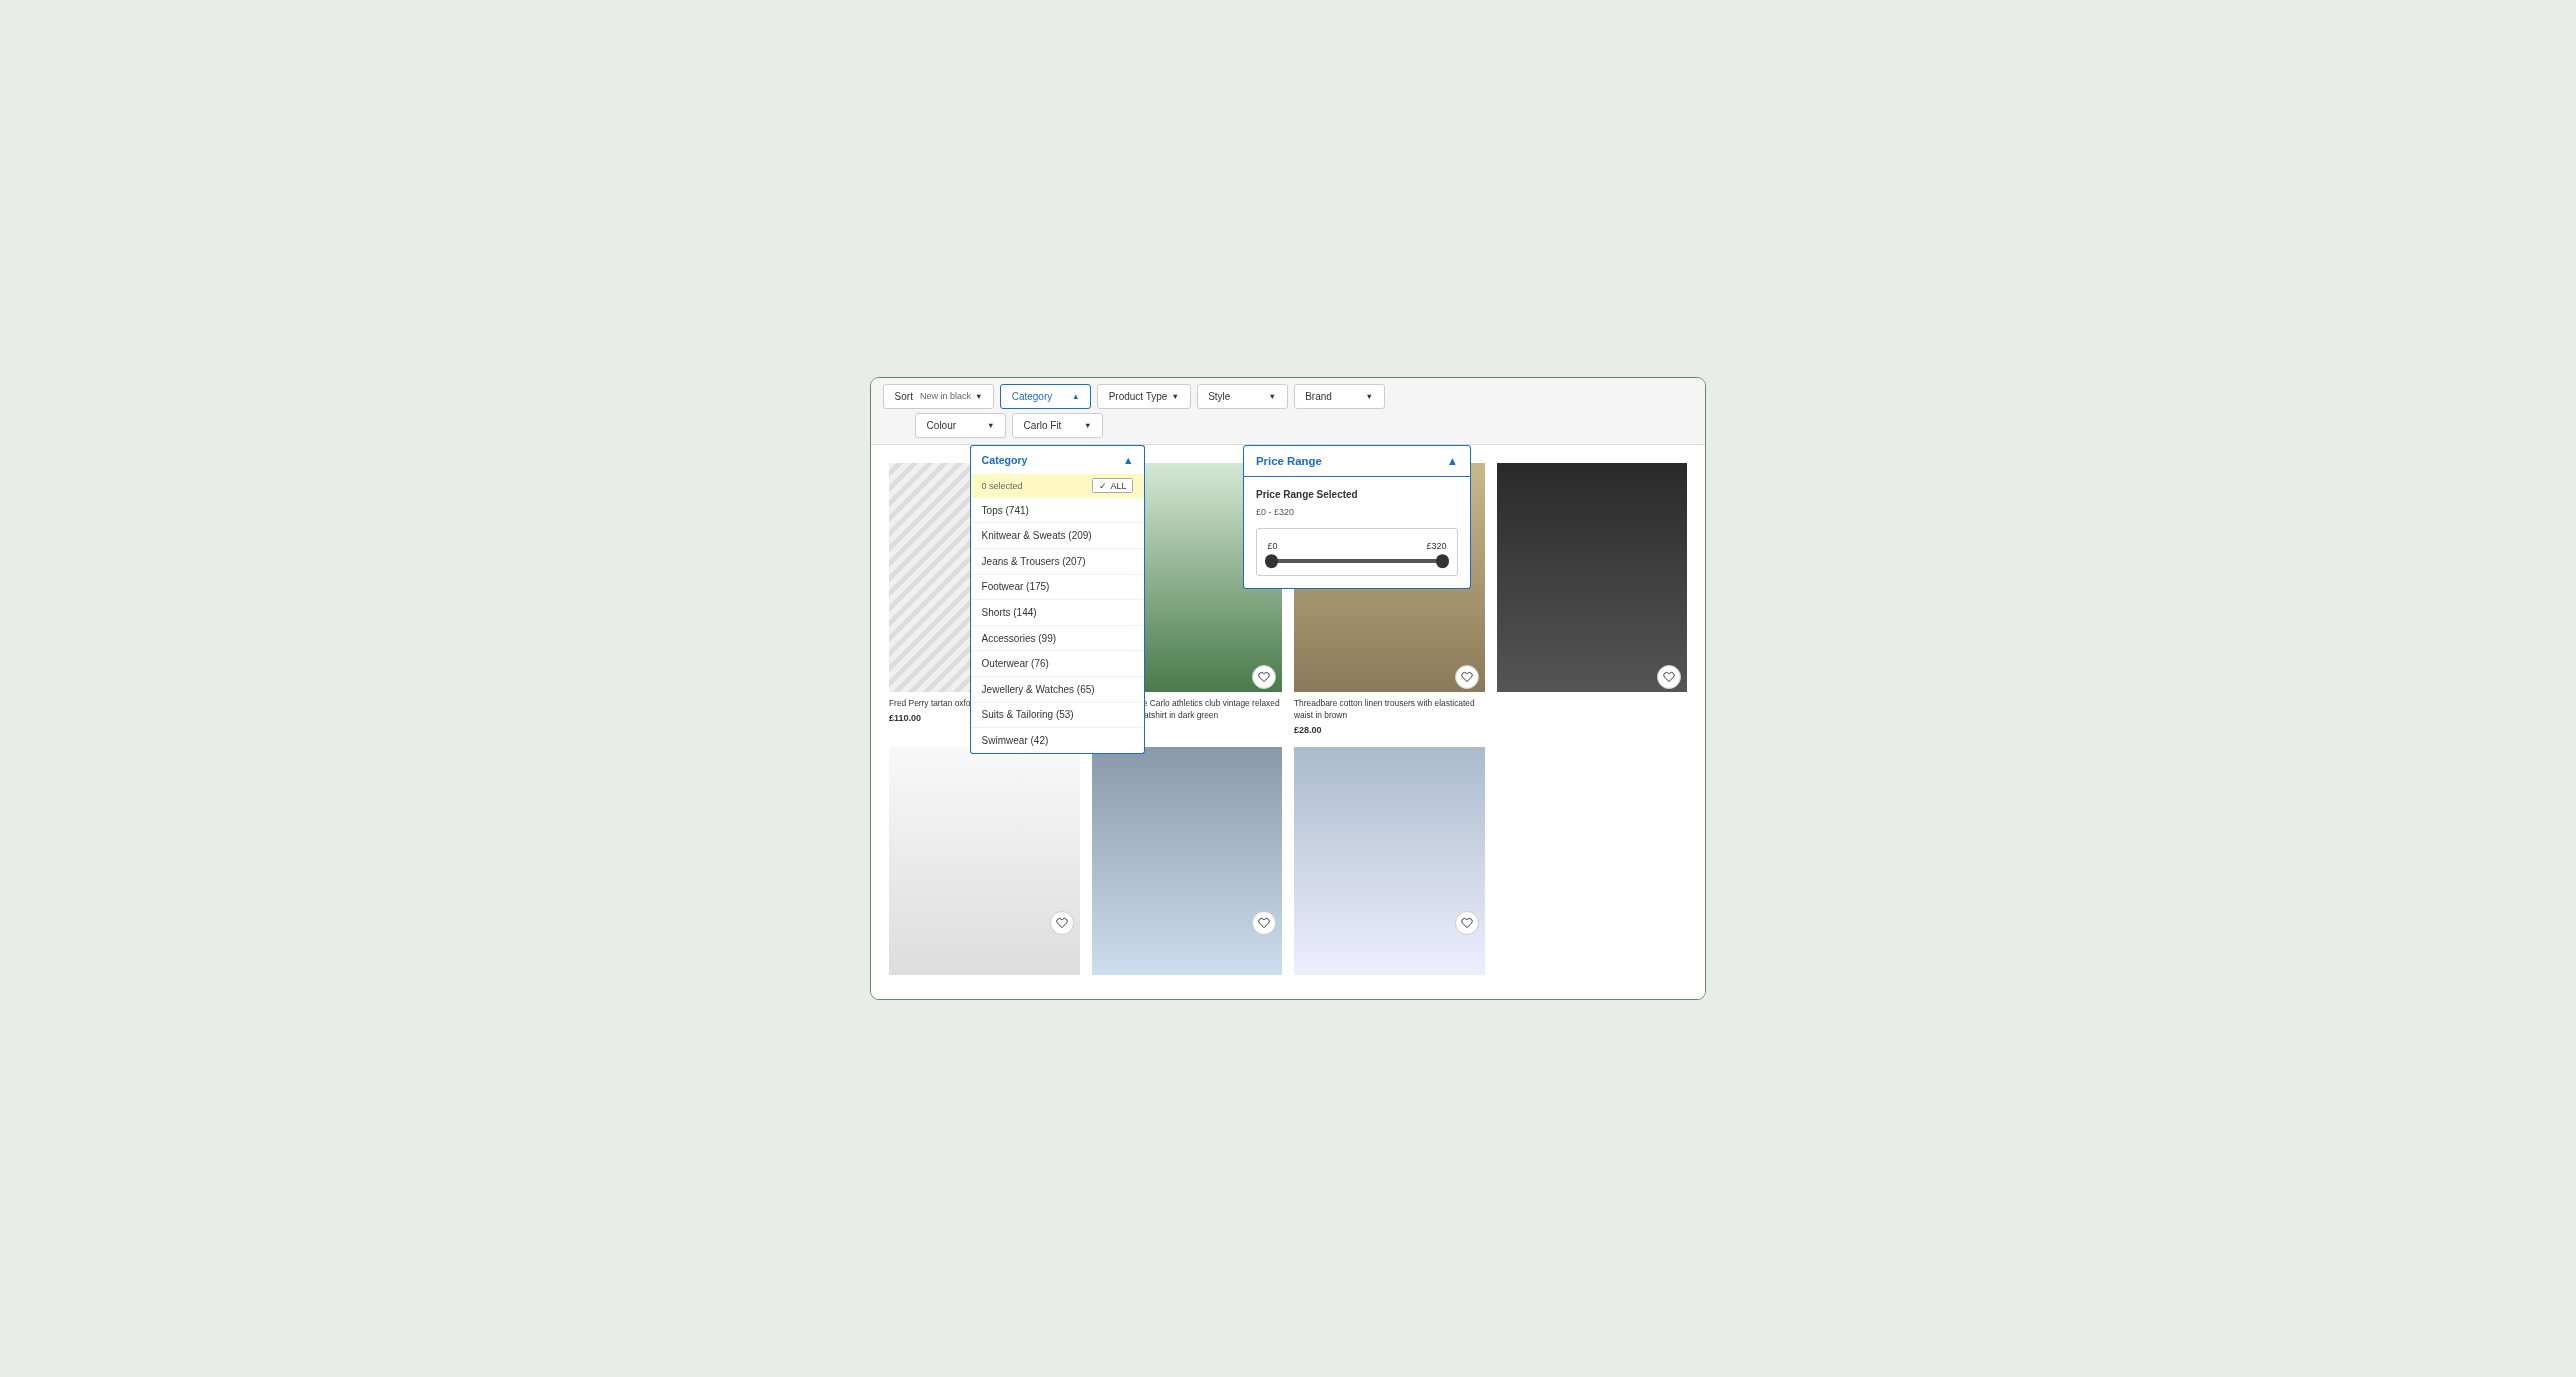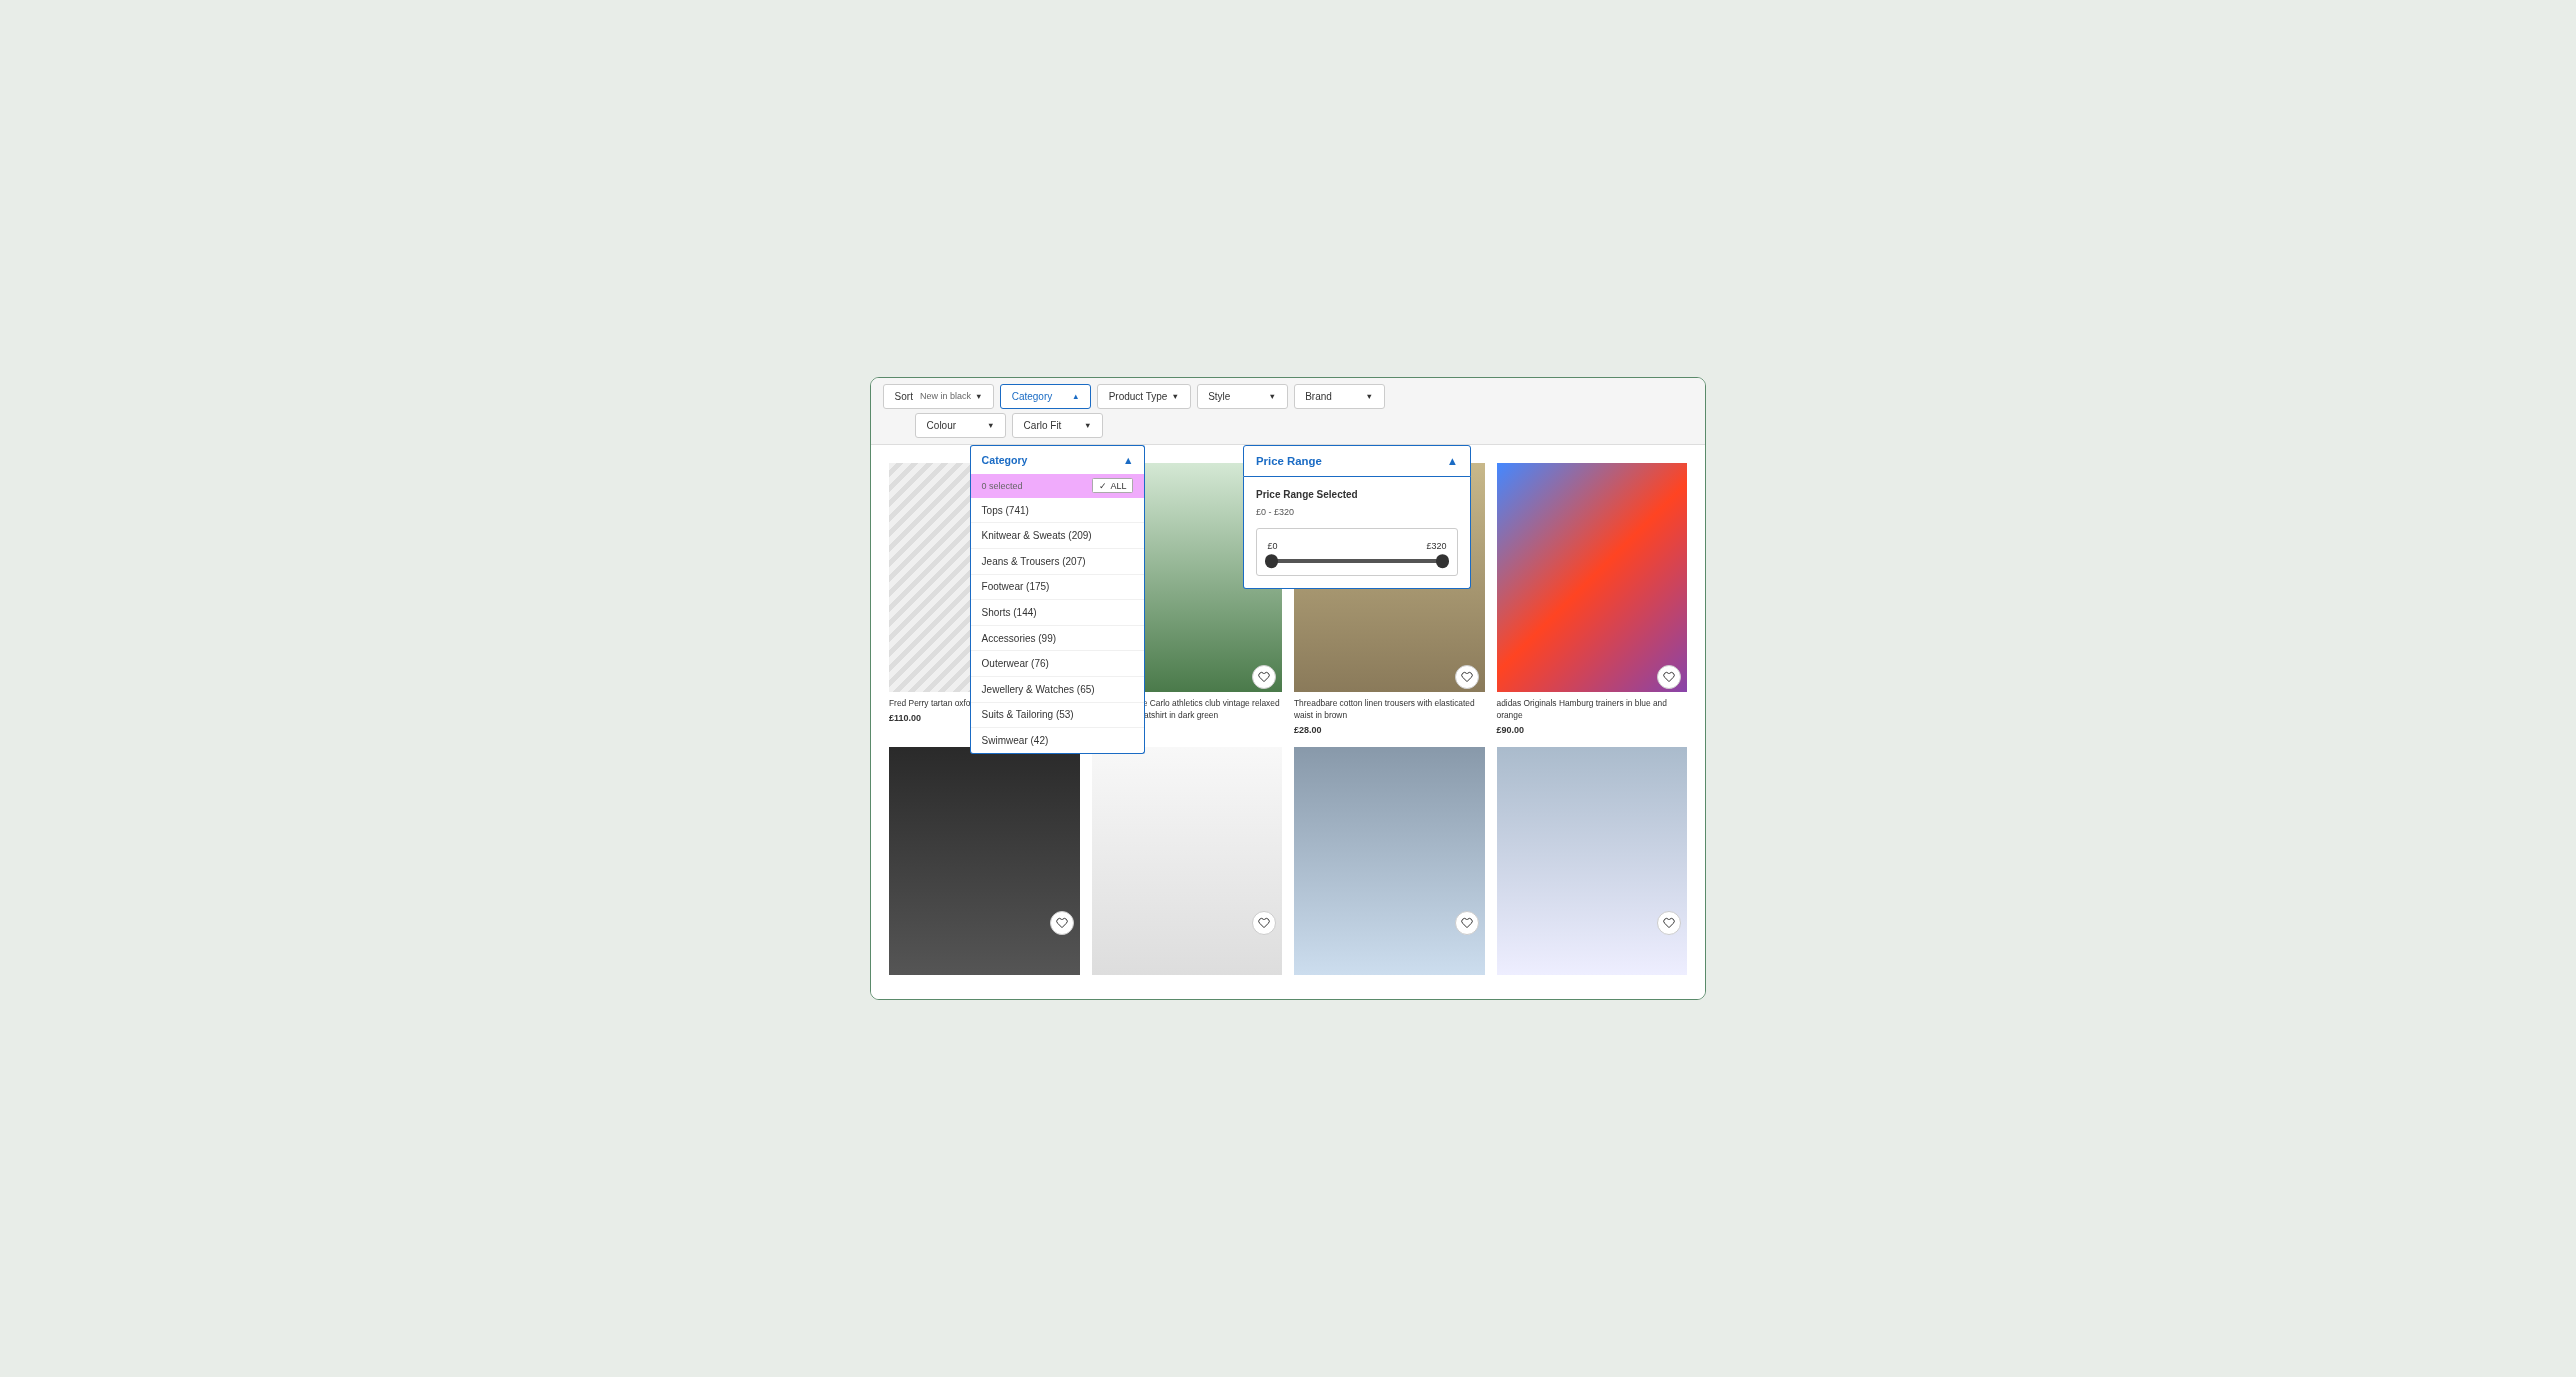--- a/index.html
+++ b/index.html
@@ -84,21 +84,21 @@
       font-size: 10.6px;
       font-weight: 600;
       color: #1a6bc4;
     }
     .category-subrow {
       display: flex;
       align-items: center;
       justify-content: space-between;
       border-left: 1.5px solid #1a6bc4;
       border-right: 1.5px solid #1a6bc4;
-      background: #f0abfc;
+      background: #fef9c3;
       padding: 4.6px 10.6px;
     }
     .category-subrow .selected-count {
       font-size: 9px;
       color: #666;
     }
     .all-btn {
       background: #fff;
       border: 0.8px solid #aaa;
       border-radius: 1.5px;
@@ -405,30 +405,20 @@
         <div class="product-image-area img-trousers"></div>
         <div class="wishlist-btn">
           <svg viewBox="0 0 24 24" fill="none" stroke="#333" stroke-width="2">
             <path d="M20.84 4.61a5.5 5.5 0 0 0-7.78 0L12 5.67l-1.06-1.06a5.5 5.5 0 0 0-7.78 7.78l1.06 1.06L12 21.23l7.78-7.78 1.06-1.06a5.5 5.5 0 0 0 0-7.78z"></path>
           </svg>
         </div>
         <div class="product-name">Threadbare cotton linen trousers with elasticated waist in brown</div>
         <div class="product-price">£28.00</div>
       </div>
       <div class="product-card">
-        <div class="product-image-area img-trainers"></div>
-        <div class="wishlist-btn">
-          <svg viewBox="0 0 24 24" fill="none" stroke="#333" stroke-width="2">
-            <path d="M20.84 4.61a5.5 5.5 0 0 0-7.78 0L12 5.67l-1.06-1.06a5.5 5.5 0 0 0-7.78 7.78l1.06 1.06L12 21.23l7.78-7.78 1.06-1.06a5.5 5.5 0 0 0 0-7.78z"></path>
-          </svg>
-        </div>
-        <div class="product-name">adidas Originals Hamburg trainers in blue and orange</div>
-        <div class="product-price">£90.00</div>
-      </div>
-      <div class="product-card">
         <div class="product-image-area img-dark1"></div>
         <div class="wishlist-btn">
           <svg viewBox="0 0 24 24" fill="none" stroke="#333" stroke-width="2">
             <path d="M20.84 4.61a5.5 5.5 0 0 0-7.78 0L12 5.67l-1.06-1.06a5.5 5.5 0 0 0-7.78 7.78l1.06 1.06L12 21.23l7.78-7.78 1.06-1.06a5.5 5.5 0 0 0 0-7.78z"></path>
           </svg>
         </div>
         <div class="product-name"></div>
         <div class="product-price"></div>
       </div>
       <div class="product-card">

